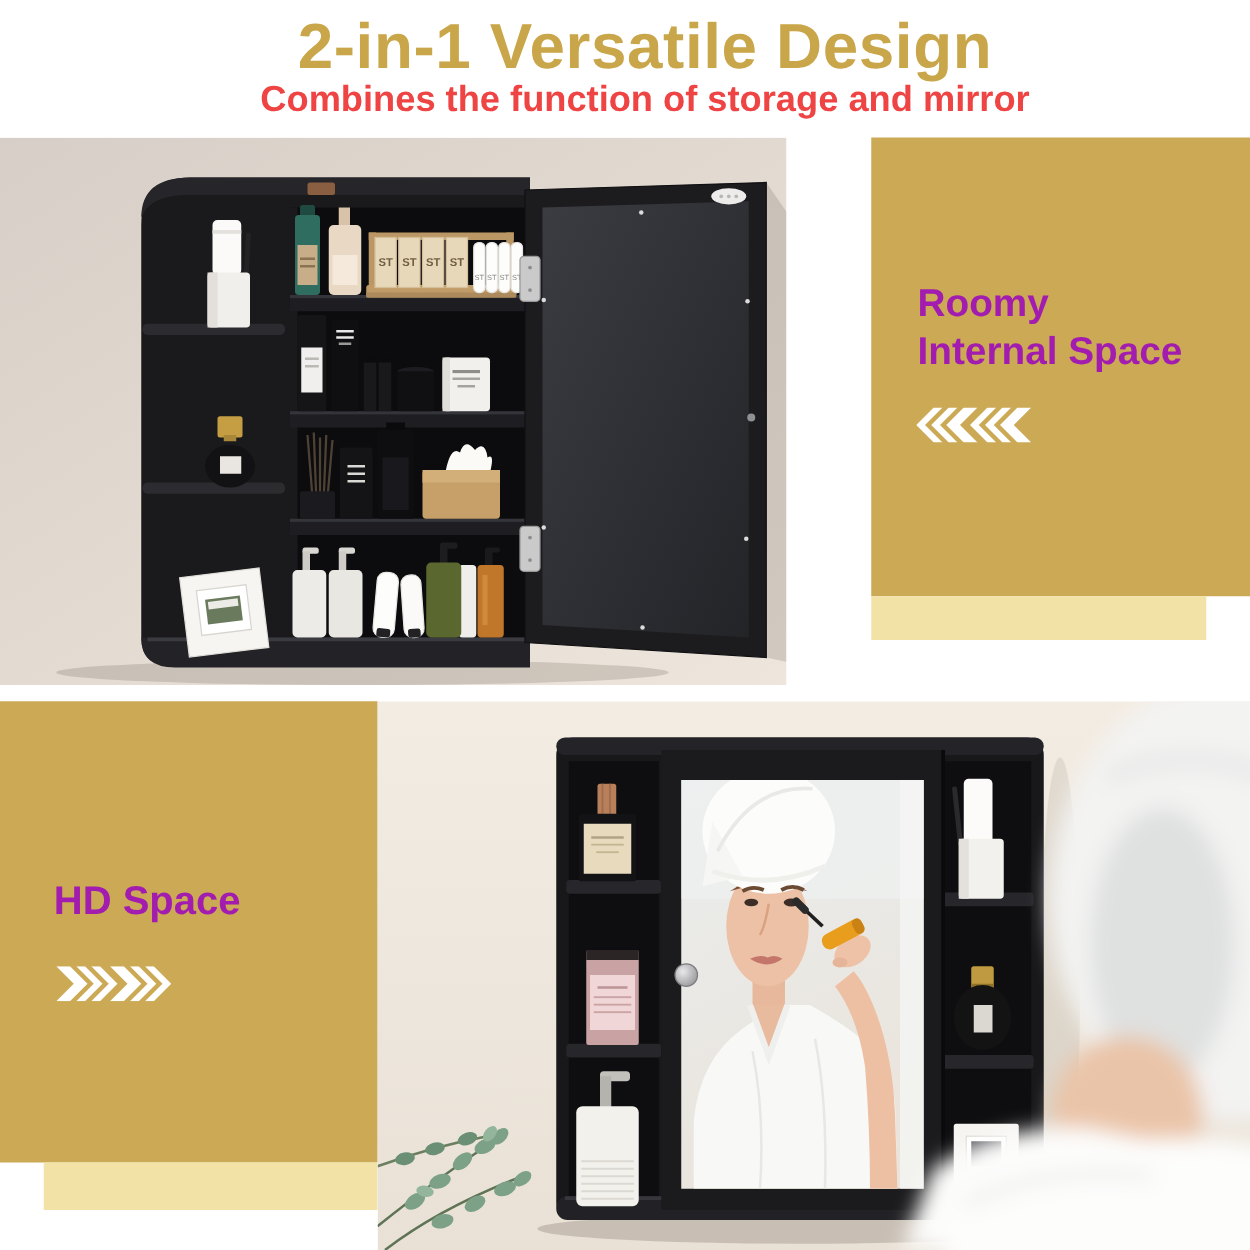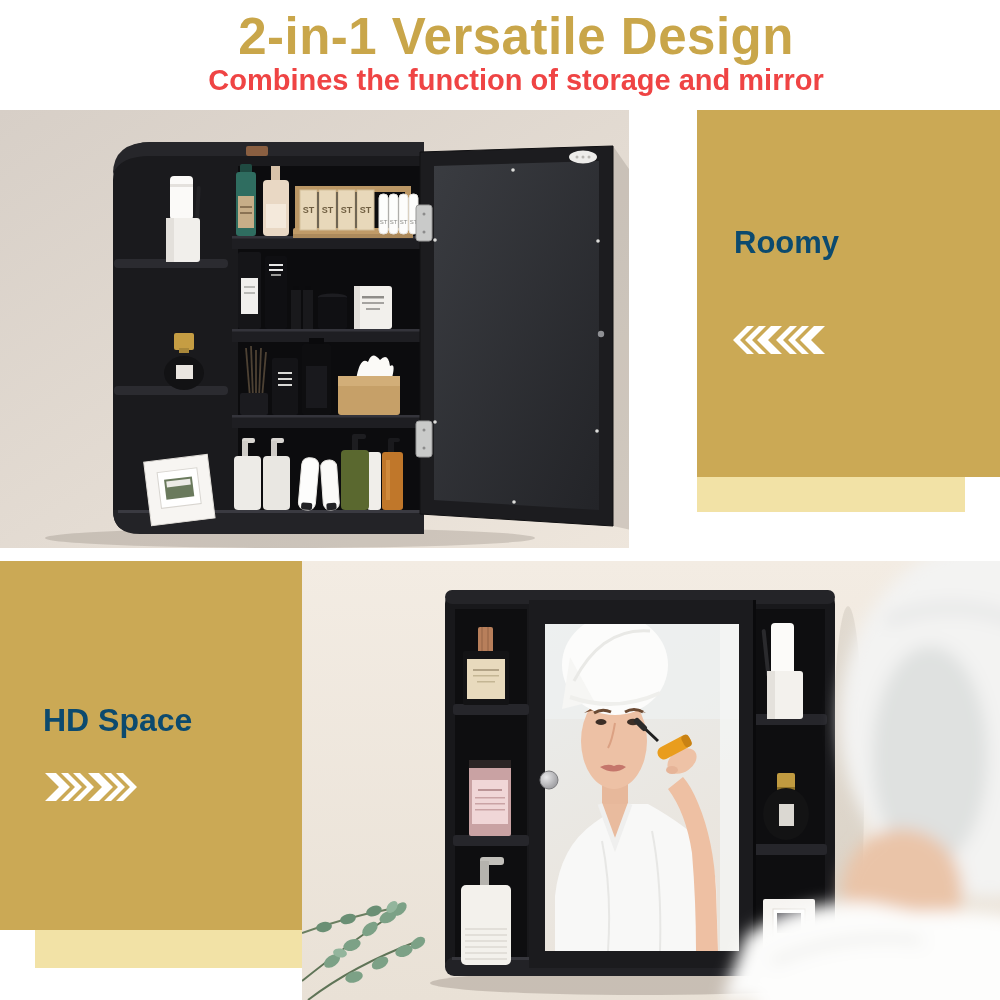--- a/index.html
+++ b/index.html
@@ -10,21 +10,21 @@
   .hdr-sub{position:absolute;left:0;top:62px;width:1000px;text-align:center;
            font-size:29px;line-height:36px;font-weight:700;color:#ef4444;padding-left:16px;}
   .photo{position:absolute;overflow:hidden;}
   .photo-top{left:0;top:110px;width:629px;height:438px;}
   .photo-bottom{left:302px;top:561px;width:698px;height:439px;}
   .gold-panel{position:absolute;background:#CBA955;}
   .panel-roomy{left:697px;top:110px;width:303px;height:367px;}
   .strip-roomy{position:absolute;left:697px;top:477px;width:268px;height:35px;background:#F2E2A6;}
   .panel-hd{left:0;top:561px;width:302px;height:369px;}
   .strip-hd{position:absolute;left:35px;top:930px;width:267px;height:38px;background:#F2E2A6;}
-  .feature-text{position:absolute;color:#0c4a6e;font-weight:700;font-size:31px;line-height:38px;}
+  .feature-text{position:absolute;color:#a21caf;font-weight:700;font-size:31px;line-height:38px;}
   .roomy-text{left:734px;top:224px;}
   .hd-text{left:43px;top:701px;font-size:32px;}
   .chev{position:absolute;}
   .chev-roomy{left:733px;top:326px;}
   .chev-hd{left:45px;top:773px;}
   svg{display:block;}
 </style>
 </head>
 <body>
 
@@ -222,20 +222,21 @@
         <circle cx="424" cy="320" r="1.5" fill="#8c8c8c"></circle>
           <circle cx="424" cy="338" r="1.5" fill="#8c8c8c"></circle>
       </g>
     </svg>
   </div>
 
   <div class="gold-panel panel-roomy"></div>
   <div class="strip-roomy"></div>
   <div class="feature-text roomy-text">
     <div>Roomy</div>
+    <div>Internal Space</div>
   </div>
   <div class="chev chev-roomy">
     <svg width="92" height="28" viewBox="0 0 92 28">
       <g fill="#ffffff" transform="translate(92,0) scale(-1,1)">
         <polygon points="0,0 11,0 25,14 11,28 0,28 14,14"></polygon>
         <polygon points="16,0 23,0 37,14 23,28 16,28 30,14"></polygon>
         <polygon points="28,0 35,0 49,14 35,28 28,28 42,14"></polygon>
         <polygon points="43,0 54,0 68,14 54,28 43,28 57,14"></polygon>
         <polygon points="59,0 66,0 80,14 66,28 59,28 73,14"></polygon>
         <polygon points="71,0 78,0 92,14 78,28 71,28 85,14"></polygon>

